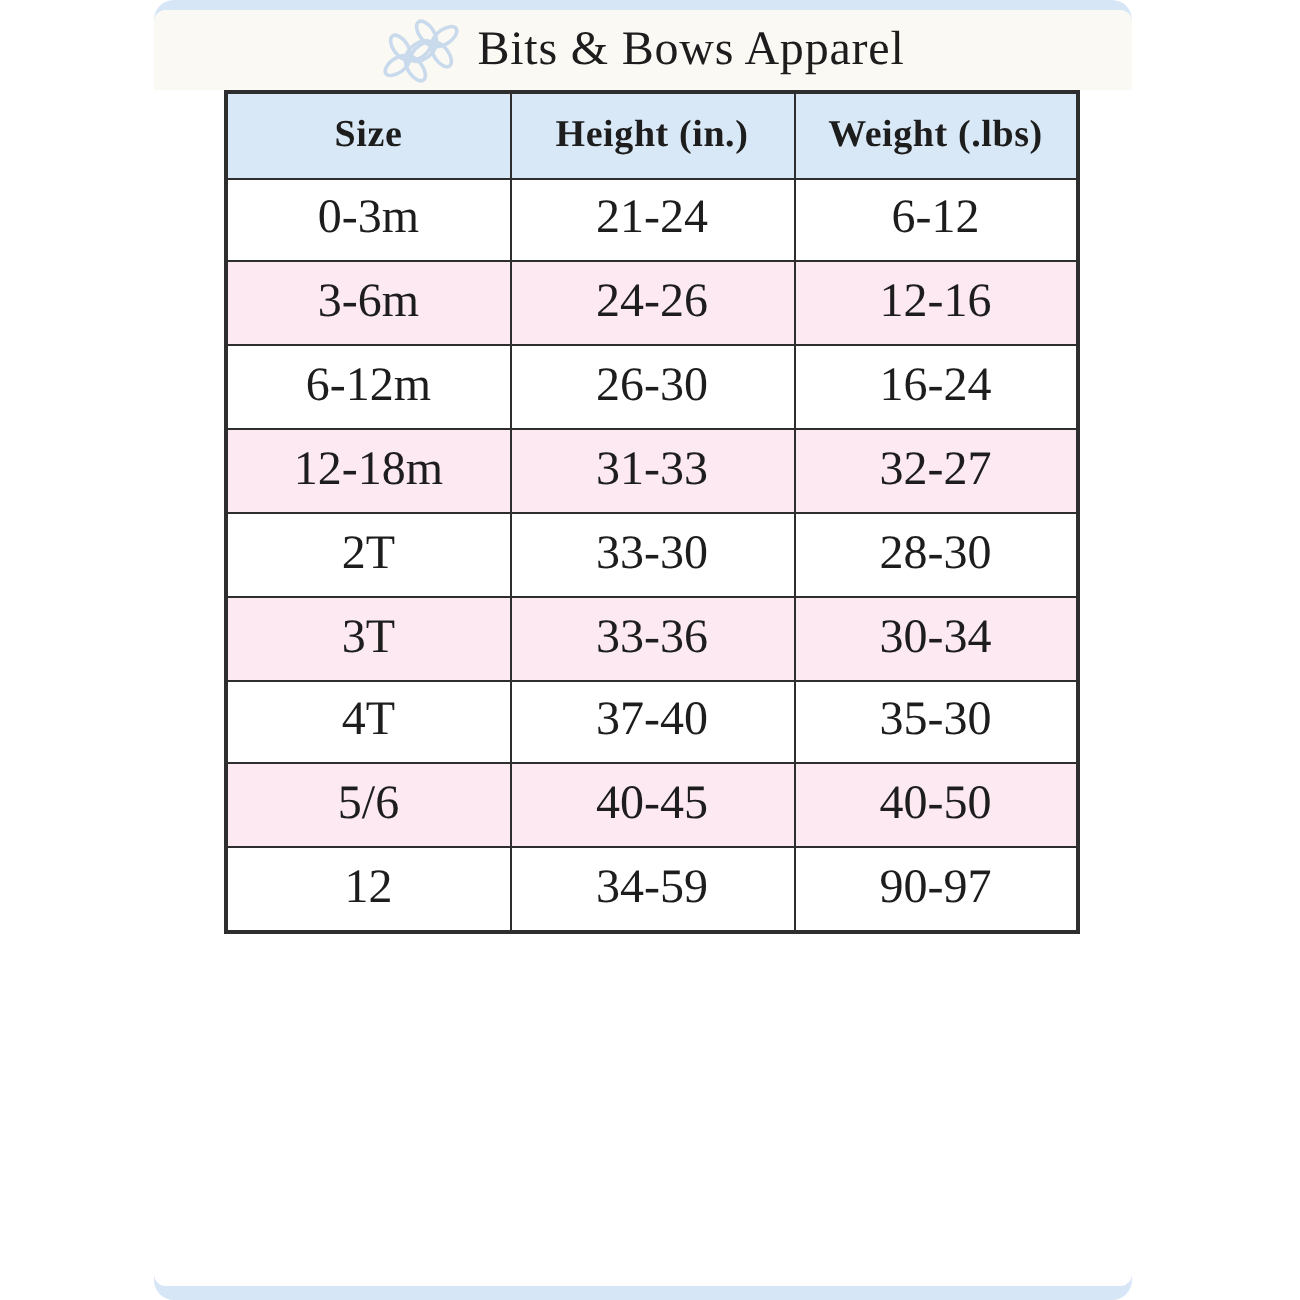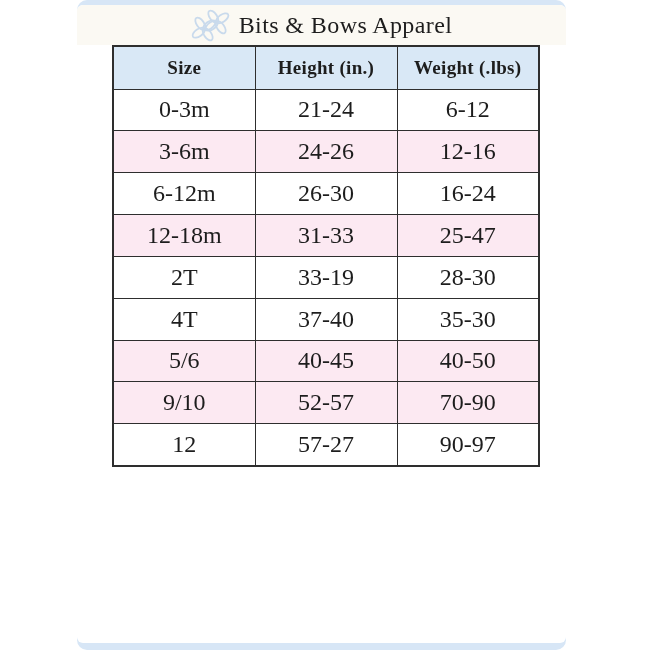--- a/index.html
+++ b/index.html
@@ -122,44 +122,44 @@
             <td>12-16</td>
           </tr>
           <tr>
             <td>6-12m</td>
             <td>26-30</td>
             <td>16-24</td>
           </tr>
           <tr class="pink">
             <td>12-18m</td>
             <td>31-33</td>
-            <td>25-47</td>
+            <td>32-27</td>
           </tr>
           <tr>
             <td>2T</td>
-            <td>33-19</td>
+            <td>33-30</td>
             <td>28-30</td>
+          </tr>
+          <tr class="pink">
+            <td>3T</td>
+            <td>33-36</td>
+            <td>30-34</td>
           </tr>
           <tr>
             <td>4T</td>
             <td>37-40</td>
             <td>35-30</td>
           </tr>
           <tr class="pink">
             <td>5/6</td>
             <td>40-45</td>
             <td>40-50</td>
           </tr>
-          <tr class="pink">
-            <td>9/10</td>
-            <td>52-57</td>
-            <td>70-90</td>
-          </tr>
           <tr>
             <td>12</td>
-            <td>57-27</td>
+            <td>34-59</td>
             <td>90-97</td>
           </tr>
         </tbody>
     </table>
 
   </div>
 </div>
 
 </body></html>

